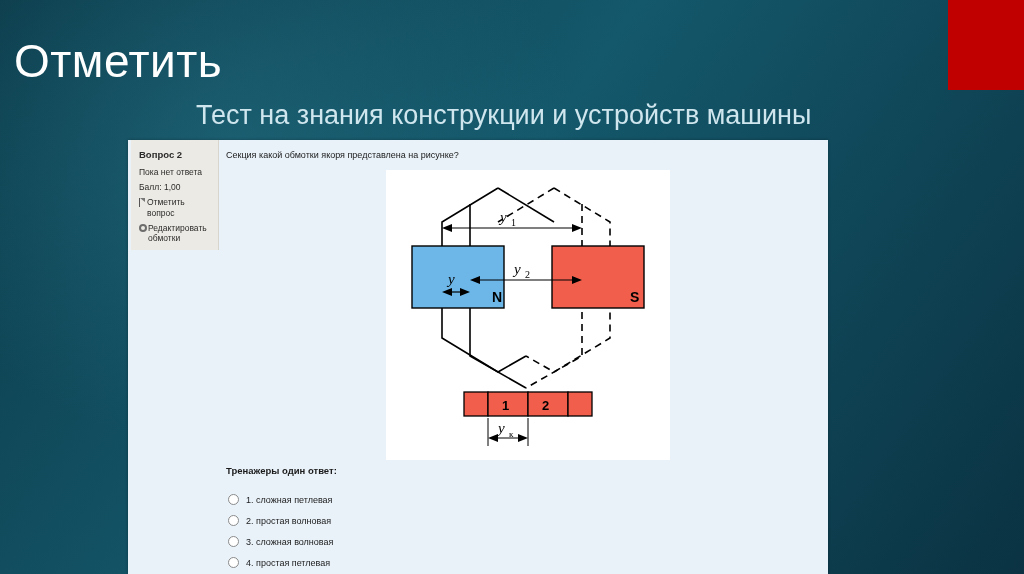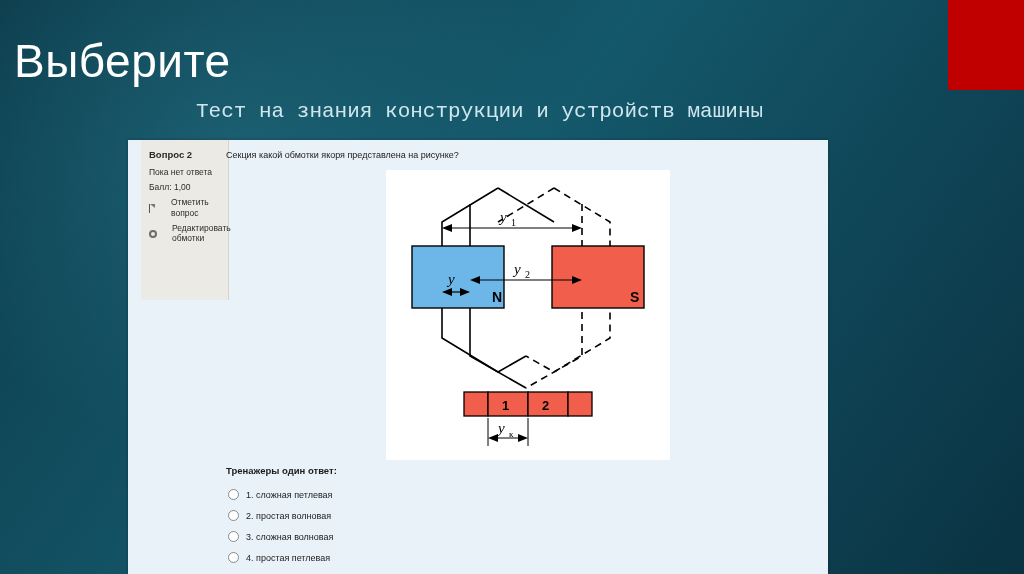--- a/index.html
+++ b/index.html
@@ -46,62 +46,61 @@
     font-size: 46px;
     color: #ffffff;
     font-weight: normal;
     letter-spacing: 0.5px;
     line-height: 1;
   }
   .subtitle {
     position: absolute;
     left: 196px;
     top: 100px;
-    font-size: 21px;
+    font-size: 27px;
     color: #cfe6ee;
     font-weight: normal;
-    font-family: Liberation Mono, monospace;
   }
   .content-card {
     position: absolute;
     left: 128px;
     top: 140px;
     width: 700px;
     height: 434px;
     background: #e9f2f9;
     box-shadow: 0 0 3px rgba(0,0,0,0.3);
     overflow: hidden;
   }
   .q-sidebar {
     position: absolute;
-    left: 13px;
+    left: 3px;
     top: 0;
     width: 88px;
-    height: 160px;
+    height: 110px;
     background: #eceae4;
     border-right: 1px solid #d8d5cd;
     padding: 8px 6px 6px 8px;
     box-sizing: border-box;
     font-size: 8.5px;
     color: #2b2b2b;
     line-height: 1.45;
   }
   .q-sidebar .q-num {
     font-weight: bold;
     font-size: 9.5px;
     margin-bottom: 4px;
   }
   .q-sidebar .q-line {
     margin-bottom: 3px;
   }
   .q-sidebar .q-flag,
   .q-sidebar .q-edit {
     display: flex;
-    align-items: center;
-    gap: 15px;
+    align-items: flex-start;
+    gap: 1px;
     margin-top: 4px;
   }
   .q-sidebar .q-flag span.lbl,
   .q-sidebar .q-edit span.lbl {
     display: block;
     line-height: 1.25;
   }
   .flag-icon {
     display: inline-block;
     width: 7px;
@@ -160,21 +159,21 @@
     color: #1b1b1b;
   }
   .answer-list {
     position: absolute;
     left: 100px;
     top: 344px;
     width: 400px;
   }
   .answer-row {
     display: flex;
-    align-items: center;
+    align-items: flex-end;
     gap: 7px;
     height: 21px;
     font-size: 9px;
     color: #1b1b1b;
   }
   .radio {
     width: 9px;
     height: 9px;
     border: 1px solid #8a8a8a;
     border-radius: 50%;
@@ -182,21 +181,21 @@
     flex: 0 0 auto;
   }
 </style>
 </head>
 <body>
 
 <div class="slide">
 
   <div class="red-block"></div>
 
-  <div class="title">Выберите</div>
+  <div class="title">Отметить</div>
   <div class="subtitle">Тест на знания конструкции и устройств машины</div>
 
   <div class="content-card">
 
     <div class="q-sidebar">
       <div class="q-num">Вопрос 2</div>
       <div class="q-line">Пока нет ответа</div>
       <div class="q-line">Балл: 1,00</div>
       <div class="q-flag">
         <span class="flag-icon"></span>

